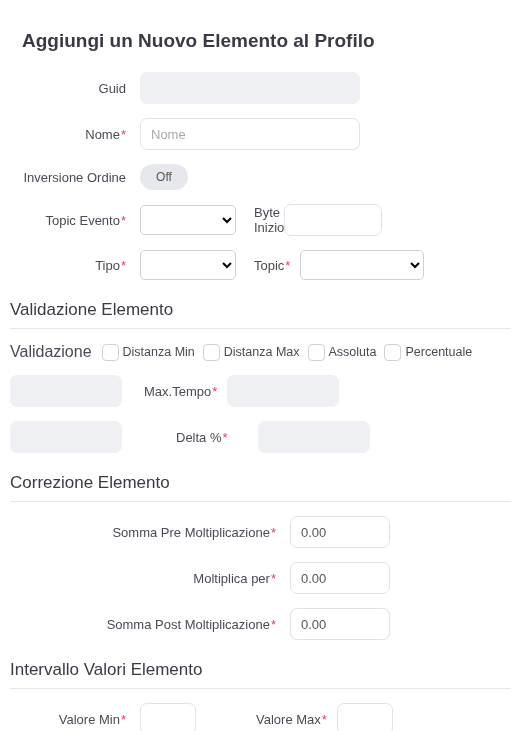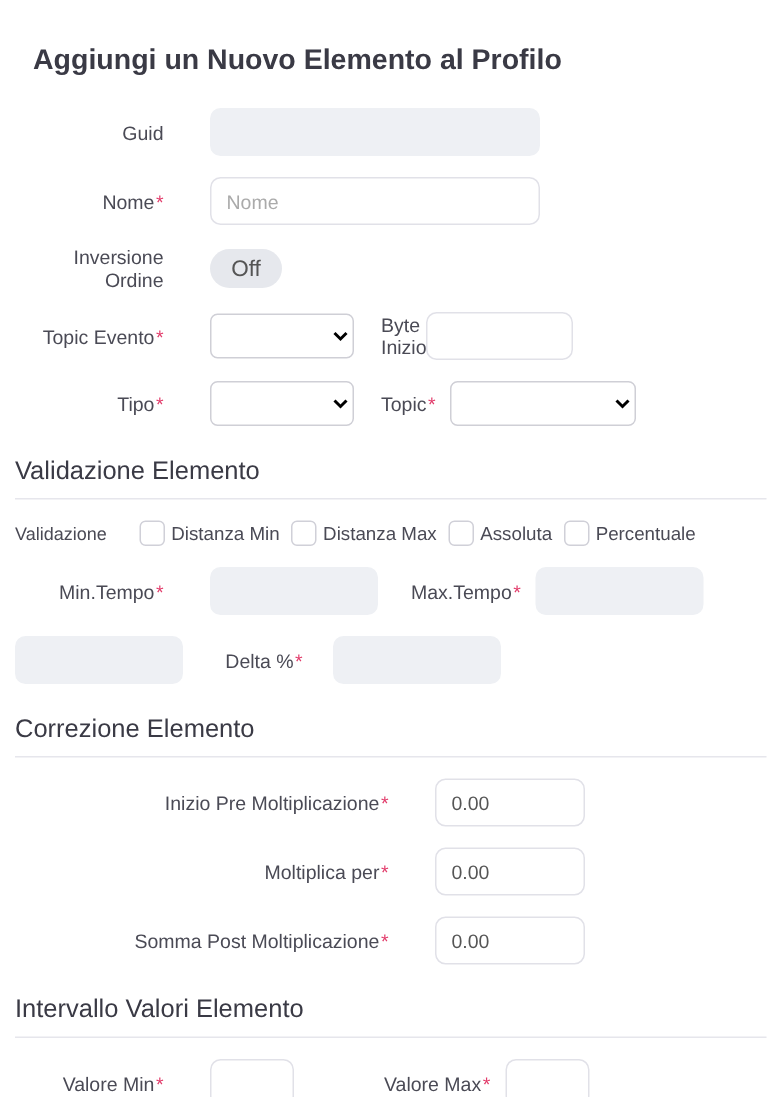--- a/index.html
+++ b/index.html
@@ -28,21 +28,21 @@
   .row {
     display: flex;
     align-items: center;
     margin-top: 14px;
     padding: 0 10px;
   }
   .label {
     font-size: 13px;
     color: #4a4a55;
     text-align: right;
-    padding-right: 31px;
+    padding-right: 14px;
     flex-shrink: 0;
   }
   .req { color: #e23c6b; margin-left: 1px; }
   .input-text {
     height: 32px;
     border: 1px solid #e1e1e8;
     border-radius: 7px;
     background: #fff;
     padding: 0 10px;
     font-size: 13px;
@@ -67,63 +67,63 @@
     padding: 0 4px;
   }
   .toggle-off {
     display: inline-flex;
     align-items: center;
     justify-content: center;
     width: 48px;
     height: 26px;
     border-radius: 14px;
     background: #e6e8ed;
-    font-size: 15px;
+    font-size: 12px;
     color: #555;
     user-select: none;
     cursor: pointer;
   }
   .inline-label {
     font-size: 13px;
     color: #4a4a55;
     text-align: left;
     padding: 0 10px 0 18px;
   }
   .chk-group {
     display: flex;
     align-items: center;
     gap: 4px;
     margin-top: 14px;
     padding: 0 10px;
   }
   .chk-label-main {
-    font-size: 12px;
+    font-size: 16px;
     color: #4a4a55;
-    margin-right: 18px;
+    margin-right: 6px;
   }
   .chk-item { display: flex; align-items: center; gap: 4px; margin-right: 4px; }
   .chk {
     width: 17px; height: 17px;
     border: 1px solid #d0d0d8;
     border-radius: 4px;
     background: #fff;
     cursor: pointer;
   }
   .chk-lbl { font-size: 12.5px; color: #4a4a55; }
   .w-guid { width: 130px; } .fw-guid { width: 220px; }
   .w-nome { width: 130px; } .fw-nome { width: 220px; }
   .w-inv  { width: 130px; }
   .w-cod  { width: 130px; } .fw-cod { width: 96px; }
   .lbl-byte { width: 48px; } .fw-byte { width: 98px; }
   .w-tipo { width: 130px; } .fw-tipo { width: 96px; }
   .lbl-topic{ width: 64px; } .fw-topic{ width: 124px; }
   .w-mtempo{ width: 130px; } .fw-mtempo{ width: 112px; }
   .lbl-maxt{ padding-left: 22px; padding-right: 10px;} .fw-maxt{ width: 112px; }
   .w-delta { width: 130px; } .fw-delta{ width: 112px; }
-  .lbl-dpct{ width: 100px; text-align:center;} .fw-dpct{ width: 112px; }
+  .lbl-dpct{ width: 100px; text-align:left;margin-left:36px;} .fw-dpct{ width: 112px; }
   .w-corr  { width: 280px; } .fw-corr { width: 100px; }
   .w-val   { width: 130px; } .fw-val  { width: 56px; }
   .lbl-valmax{ padding-left:60px; padding-right:10px;} .fw-valmax{ width:56px; }
 </style>
 </head>
 <body>
 
 <div class="page-title">Aggiungi un Nuovo Elemento al Profilo</div>
 
 <div class="row">
@@ -171,36 +171,35 @@
       <span class="chk"></span>
       <span class="chk-lbl">Assoluta</span>
     </span>
   <span class="chk-item">
       <span class="chk"></span>
       <span class="chk-lbl">Percentuale</span>
     </span>
 </div>
 
 <div class="row">
-  <div class="label w-mtempo"><span>Min.Tempo</span><span class="req">*</span></div>
   <div class="input-readonly fw-mtempo"></div>
   <div class="inline-label lbl-maxt"><span>Max.Tempo</span><span class="req">*</span></div>
   <div class="input-readonly fw-maxt"></div>
 </div>
 
 <div class="row">
   <div class="input-readonly fw-delta"></div>
   <div class="inline-label lbl-dpct"><span>Delta %</span><span class="req">*</span></div>
   <div class="input-readonly fw-dpct"></div>
 </div>
 
 <div class="section-title">Correzione Elemento</div>
 
 <div class="row">
-  <div class="label w-corr"><span>Inizio Pre Moltiplicazione</span><span class="req">*</span></div>
+  <div class="label w-corr"><span>Somma Pre Moltiplicazione</span><span class="req">*</span></div>
   <input type="text" class="input-text fw-corr" value="0.00" style="">
 </div>
 <div class="row">
   <div class="label w-corr"><span>Moltiplica per</span><span class="req">*</span></div>
   <input type="text" class="input-text fw-corr" value="0.00" style="">
 </div>
 <div class="row">
   <div class="label w-corr"><span>Somma Post Moltiplicazione</span><span class="req">*</span></div>
   <input type="text" class="input-text fw-corr" value="0.00" style="">
 </div>

